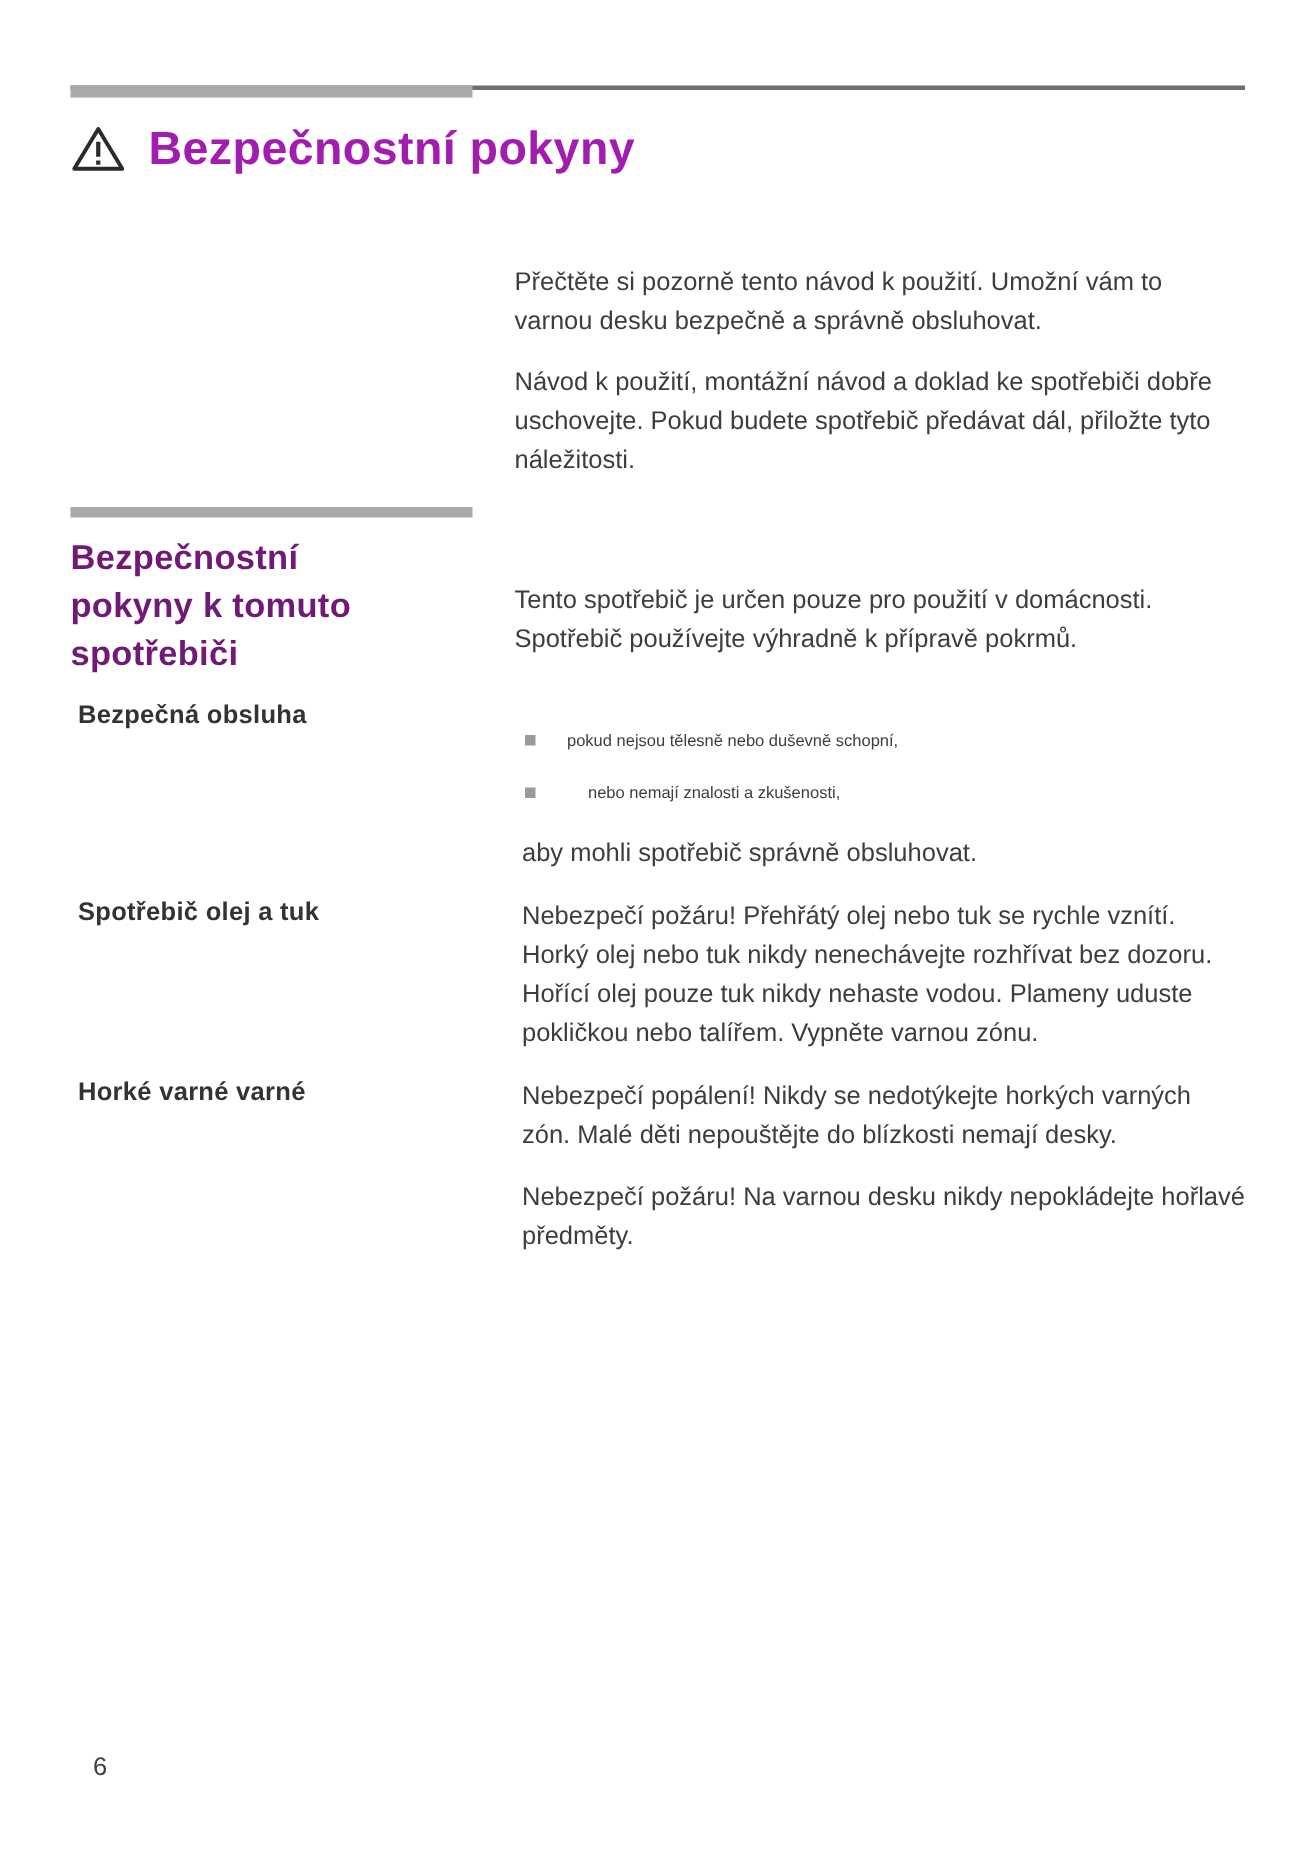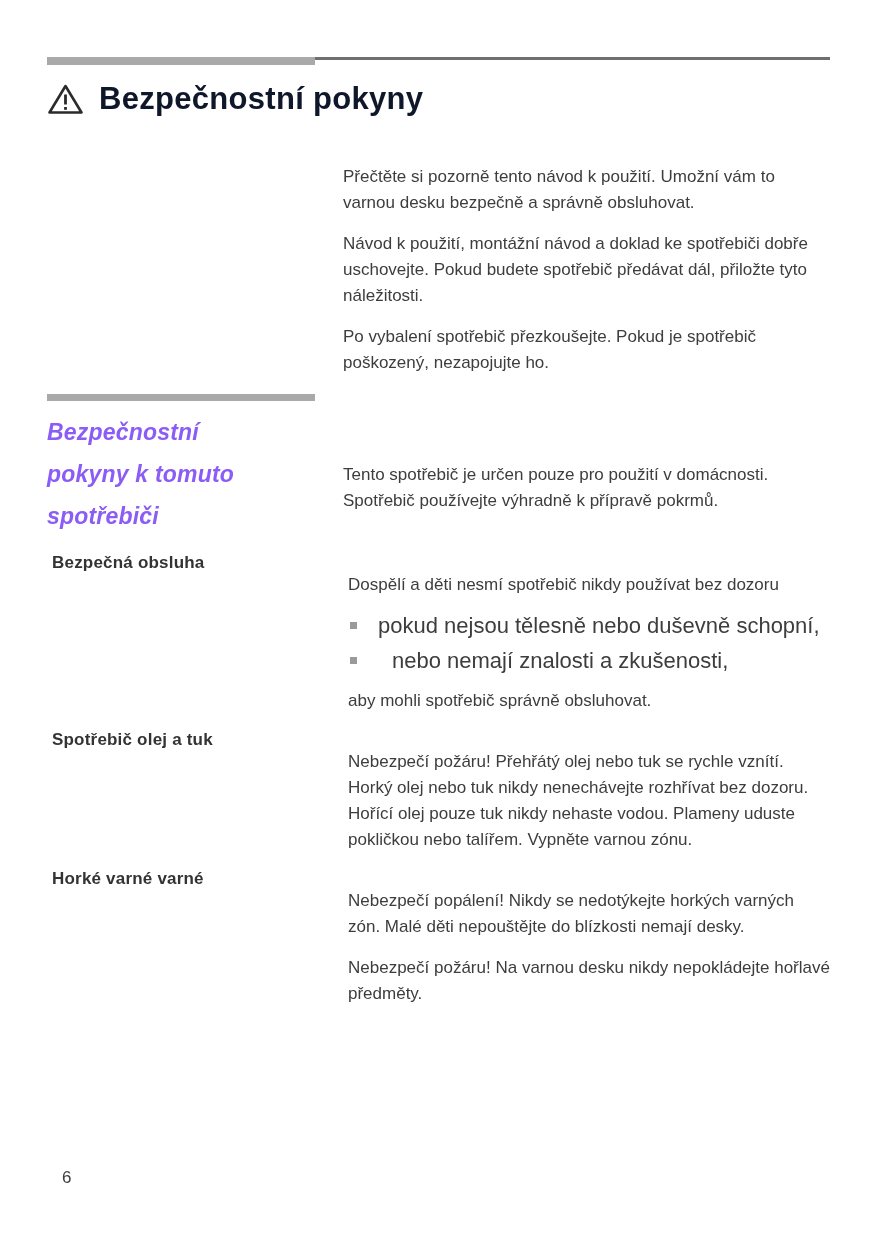--- a/index.html
+++ b/index.html
@@ -17,44 +17,44 @@
   
   .rule-row { position: relative; height: 8px; margin-bottom: 16px; }
   .rule-full { position: absolute; top: 0; left: 0; right: 0; height: 3px; background: #6f6f6f; }
   .rule-left { position: absolute; top: 0; left: 0; width: 268px; height: 8px; background: #a9a9a9; }
 
   .section-rule { width: 268px; height: 7px; background: #a9a9a9; margin-top: 18px; margin-bottom: 10px; }
 
   
   h1.title-row {
     display: flex; align-items: center; gap: 15px;
-    font-size: 31px; font-weight: bold; color: #0f172a;
-    letter-spacing: 0.3px; margin-bottom: 28px;
+    font-size: 31px; font-weight: bold; color: #a21caf;
+    letter-spacing: 0.3px; margin-bottom: 58px;
   }
   .warn-icon { display: inline-flex; flex: 0 0 auto; }
 
   
   .row { display: flex; align-items: flex-start; }
   .col-left { flex: 0 0 296px; }
-  .col-right { flex: 1 1 auto; max-width: 482px; margin-top: 19px; }
+  .col-right { flex: 1 1 auto; max-width: 482px; }
 
   p.body { font-size: 17px; line-height: 26px; margin-bottom: 15px; }
   p.body:last-child { margin-bottom: 0; }
 
   h2.section-heading {
-    font-size: 23px; line-height: 42px; font-weight: bold;
-    color: #8b5cf6; max-width: 235px; letter-spacing: 0.2px; font-style: italic;
+    font-size: 23px; line-height: 32px; font-weight: bold;
+    color: #701a75; max-width: 235px; letter-spacing: 0.2px;
   }
   .section-intro-wrap { padding-top: 32px; }
 
   h3.topic-label { font-size: 17px; font-weight: bold; color: #333333; letter-spacing: 0.2px; }
   .topic-row { margin-top: 16px; justify-content: flex-end; }
 
   ul.bullet-list { list-style: none; margin: 14px 0 0 0; }
-  ul.bullet-list li { display: flex; font-size: 22px; line-height: 26px; }
+  ul.bullet-list li { display: flex; font-size: 11px; line-height: 26px; }
   ul.bullet-list li + li { margin-top: 9px; gap: 14px; }
   .bullet-sq { flex: 0 0 7px; width: 7px; height: 7px; background: #9a9a9a; margin: 9px 21px 0 2px; }
   .closing { margin-top: 14px; }
 
   .page-number { position: absolute; left: 62px; top: 1168px; font-size: 17px; color: #3d3d3d; }
 </style>
 </head>
 <body>
 
 <div class="page">
@@ -73,41 +73,39 @@
       </svg>
     </span>
     <span>Bezpečnostní pokyny</span>
   </h1>
 
   <div class="row">
     <div class="col-left"></div>
     <div class="col-right">
       <p class="body">Přečtěte si pozorně tento návod k použití. Umožní vám to varnou desku bezpečně a správně obsluhovat.</p>
       <p class="body">Návod k použití, montážní návod a doklad ke spotřebiči dobře uschovejte. Pokud budete spotřebič předávat dál, přiložte tyto náležitosti.</p>
-      <p class="body">Po vybalení spotřebič přezkoušejte. Pokud je spotřebič poškozený, nezapojujte ho.</p>
     </div>
   </div>
 
   <div class="section-rule"></div>
 
   <div class="row">
     <div class="col-left">
       <h2 class="section-heading">Bezpečnostní pokyny k tomuto spotřebiči</h2>
     </div>
     <div class="col-right section-intro-wrap">
       <p class="body">Tento spotřebič je určen pouze pro použití v domácnosti. Spotřebič používejte výhradně k přípravě pokrmů.</p>
     </div>
   </div>
 
   <div class="row topic-row">
     <div class="col-left">
       <h3 class="topic-label">Bezpečná obsluha</h3>
     </div>
     <div class="col-right">
-      <p class="body">Dospělí a děti nesmí spotřebič nikdy používat bez dozoru</p>
       <ul class="bullet-list">
         <li>
           <span class="bullet-sq"></span>
           <span>pokud nejsou tělesně nebo duševně schopní,</span>
         </li>
         <li>
           <span class="bullet-sq"></span>
           <span>nebo nemají znalosti a zkušenosti,</span>
         </li>
       </ul>

